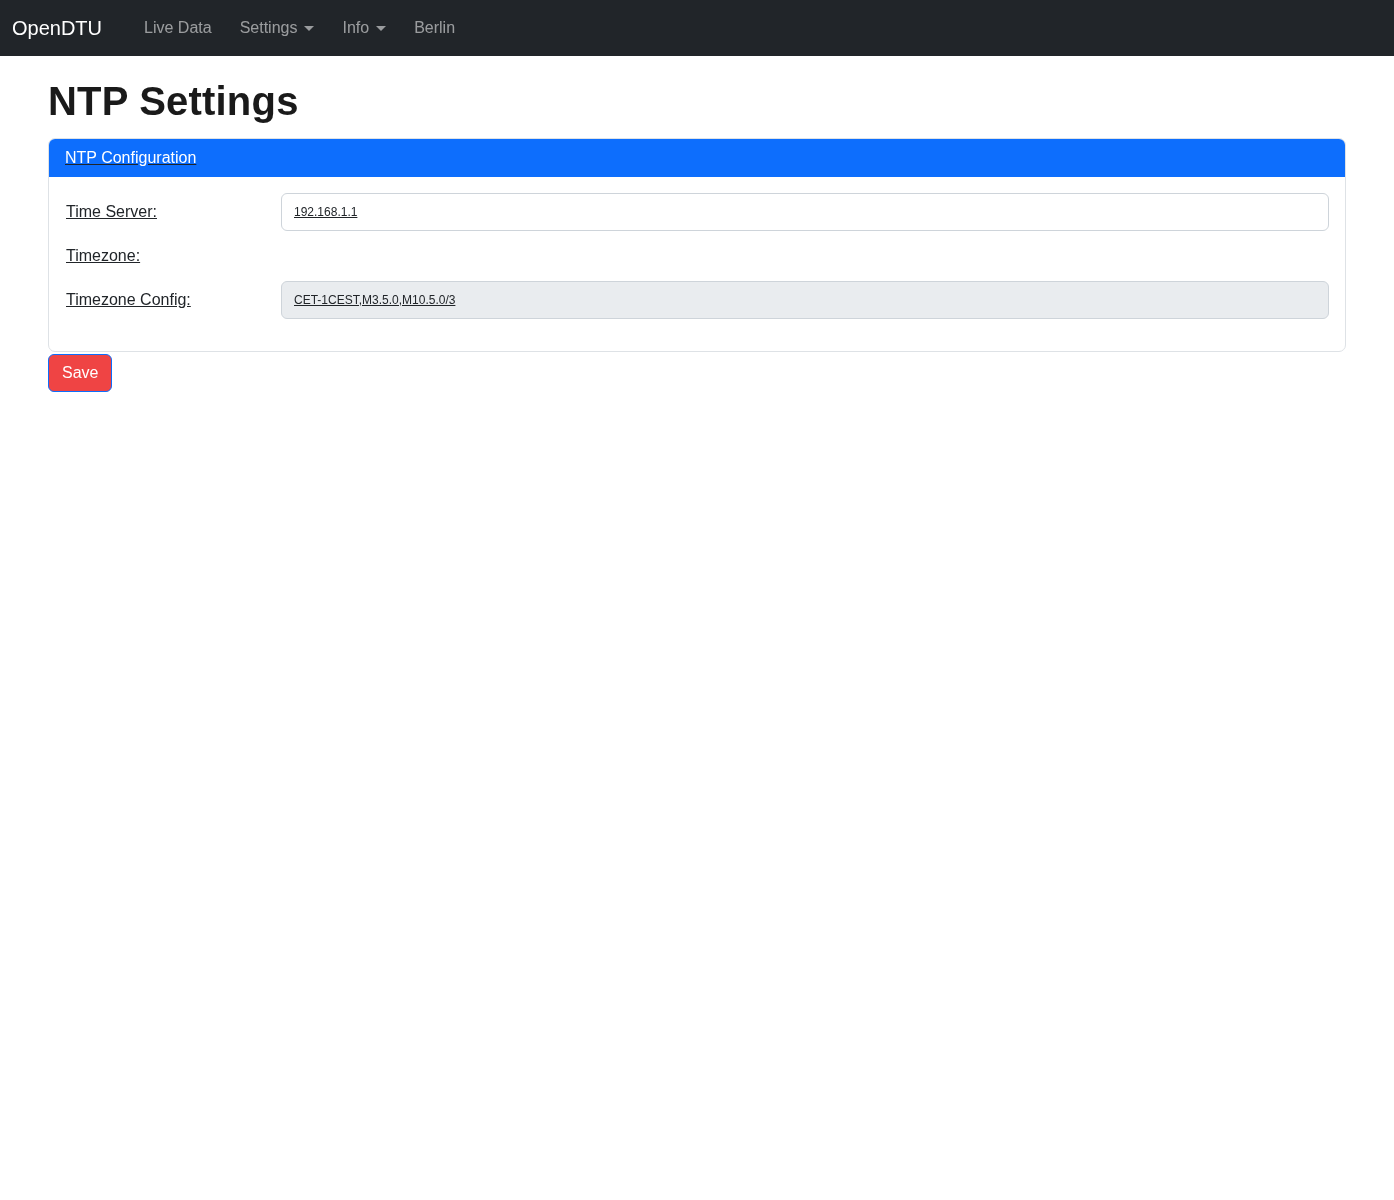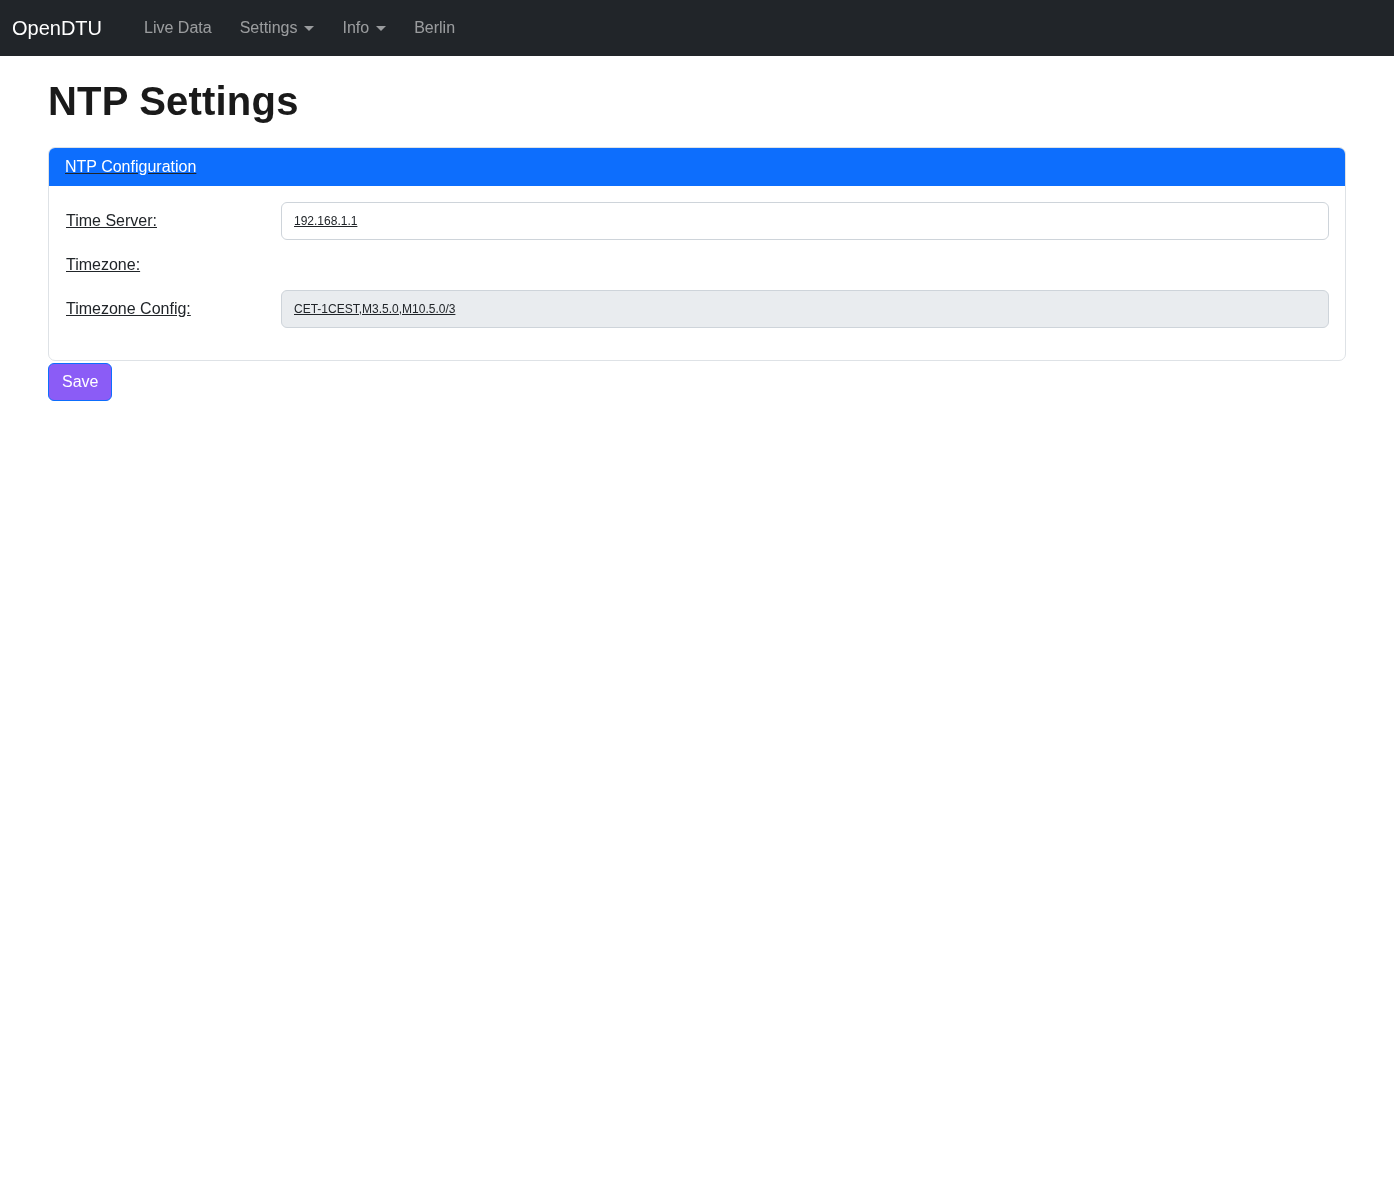--- a/index.html
+++ b/index.html
@@ -51,21 +51,21 @@
   .container {
     width: 1322px;
     margin: 0 auto;
     padding: 21px 12px 0 12px;
   }
   .page-title {
     font-size: 40px;
     font-weight: 600;
     line-height: 1.2;
     color: #1a1a1a;
-    margin-bottom: 22px;
+    margin-bottom: 13px;
     letter-spacing: 0.2px;
   }
 
   
   .card {
     border: 1px solid #dee2e6;
     border-radius: 7px;
     background: #fff;
     text-decoration: underline;
   }
@@ -123,21 +123,21 @@
     top: 11px;
     width: 16px;
     height: 16px;
     pointer-events: none;
   }
 
   
   .btn-primary {
     margin-top: 2px;
     display: inline-block;
-    background: #8b5cf6;
+    background: #ef4444;
     color: #ffffff;
     border: 1px solid #0d6efd;
     border-radius: 6px;
     padding: 6px 13px;
     font-size: 16px;
     font-family: "Liberation Sans", sans-serif;
     line-height: 24px;
     cursor: pointer;
   }
 </style>

